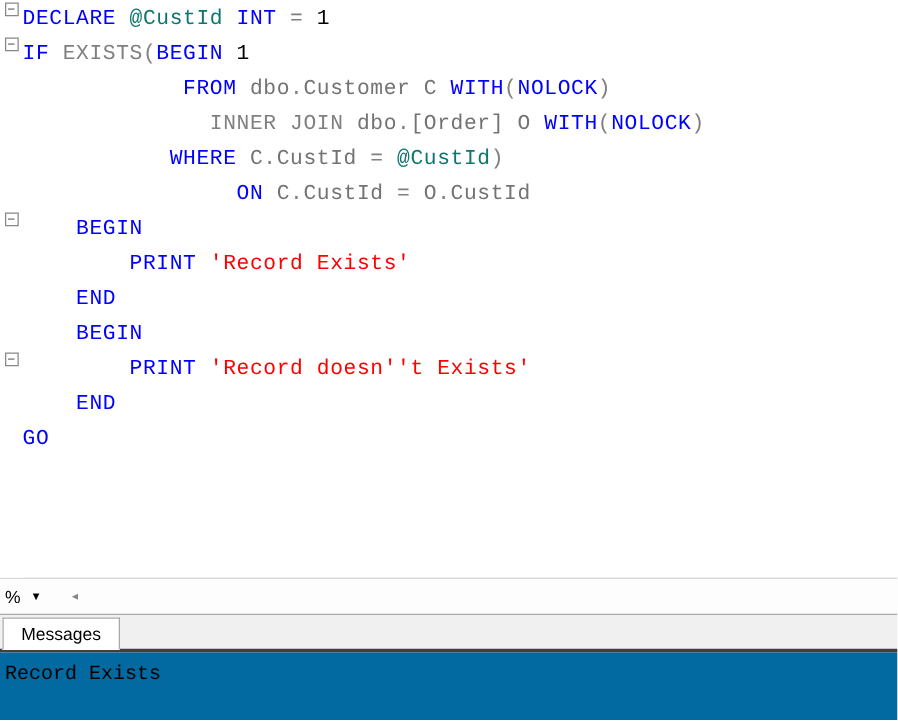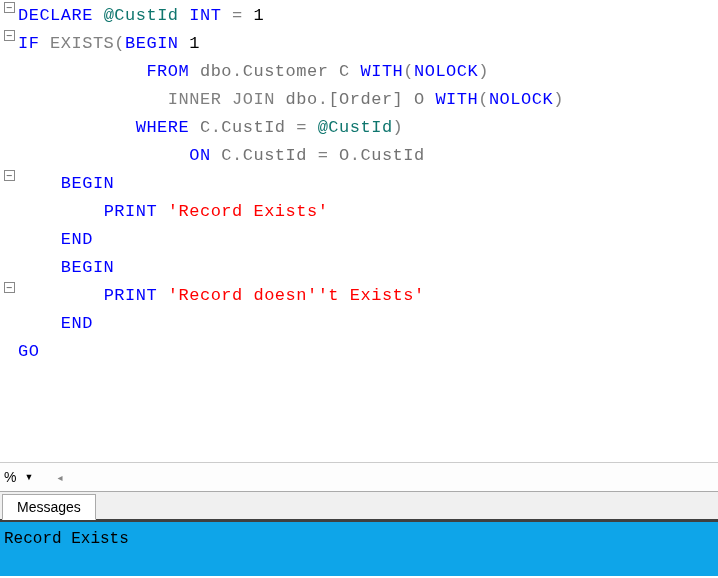--- a/index.html
+++ b/index.html
@@ -104,21 +104,21 @@
       border: 1px solid #aaa;
       border-bottom: 1px solid #fff;
       padding: 4px 14px;
       font-family: 'Segoe UI', Arial, sans-serif;
       font-size: 14px;
       position: relative;
       top: 1px;
       cursor: pointer;
     }
     .output-area {
-      background: #0ea5e9;
+      background: #0369a1;
       padding: 8px 4px;
       font-family: Consolas, 'Courier New', monospace;
       font-size: 16px;
       height: 54px;
     }
   </style>
 </head>
 <body>
 
 <div class="editor-area">

